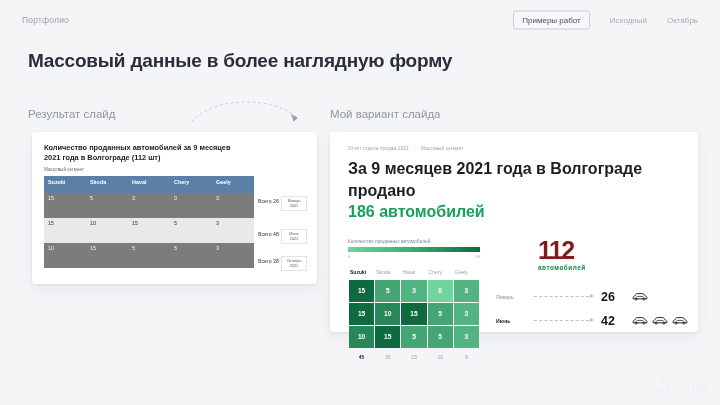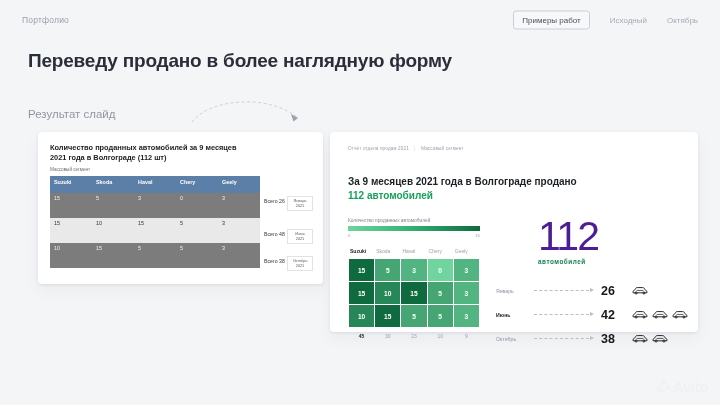--- a/index.html
+++ b/index.html
@@ -70,21 +70,21 @@
 
   
   .cards { position:relative; }
 
   .card {
     position:absolute;
     background:#ffffff;
     border-radius:4px;
     box-shadow:0 1px 3px rgba(40,45,60,.09), 0 6px 16px rgba(40,45,60,.05);
   }
-  .card-left  { left:38px;  top:0;  width:285px; height:152px; padding:11px 12px 17px 12px; }
+  .card-left  { left:32px;  top:0;  width:285px; height:152px; padding:11px 12px 17px 12px; }
   .card-right { left:330px; top:0;  width:368px; height:200px; padding:14px 18px 0 18px; }
 
   
   .ls-title {
     font-size:7.4px;
     font-weight:bold;
     color:#1d1d1d;
     line-height:1.35;
     width:190px;
   }
@@ -132,22 +132,22 @@
     left:214px;
     font-size:5.2px;
     color:#3a3a3a;
     white-space:nowrap;
   }
 
   
   .rs-crumb { font-size:4.6px; color:#9aa2ae; letter-spacing:.15px; }
   .rs-crumb .sep { color:#cdd2da; margin:0 4px; }
   .rs-h1 {
-    margin-top:24px;
-    font-size:10px;
+    margin-top:7px;
+    font-size:16px;
     font-weight:bold;
     color:#1c2024;
     line-height:1.35;
   }
   .rs-h1 .green { color:#18a05c; }
 
   .rs-body { display:flex; margin-top:16px; }
   .rs-col-left { width:140px; }
   .rs-col-right { margin-left:16px; flex:1; }
 
@@ -173,21 +173,21 @@
   }
   table.hm tfoot td {
     background:transparent !important;
     color:#9aa2ae; font-size:5px; font-weight:normal;
     height:13px; padding-top:3px;
   }
   table.hm tfoot td.on { color:#1c2024; font-weight:bold; }
 
   .big { text-align:left; padding-left:42px; }
   .big-num {
-    font-size:41px; font-weight:normal; color:#4c1d95;
+    font-size:25px; font-weight:bold; color:#7f1d1d;
     line-height:.92; letter-spacing:-1.6px;
   }
   .big-cap {
     font-size:6.4px; font-weight:bold; color:#16824c;
     letter-spacing:.5px; margin-top:2px;
   }
 
   .mrows { margin-top:14px; }
   .mrow { display:flex; align-items:center; height:24px; }
   .mname { width:38px; font-size:5.2px; color:#8e96a2; }
@@ -223,28 +223,29 @@
 
 <div class="topnav">
   <div class="brand">Портфолио</div>
   <div class="navlinks">
     <div class="navlink boxed">Примеры работ</div>
     <div class="navlink">Исходный</div>
     <div class="navlink">Октябрь</div>
   </div>
 </div>
 
-<h1 class="headline">Переведу продано в более наглядную форму</h1>
+<h1 class="headline">Массовый данные в более наглядную форму</h1>
 
 <div class="labels">
   <div class="seclabel left">Результат слайд</div>
   <svg class="arrow" width="120" height="34" viewBox="0 0 120 34">
     <path d="M4 30 C 22 6, 82 2, 110 26" fill="none" stroke="#ccd1d9" stroke-width="1" stroke-dasharray="3 2.5"></path>
     <path d="M110 26 l -7 -4 l 2.5 7.5 z" fill="#9aa1ad"></path>
   </svg>
+  <div class="seclabel right">Мой вариант слайда</div>
 </div>
 
 <div class="cards">
 
   <div class="card card-left">
     <div class="ls-title">Количество проданных автомобилей за 9 месяцев 2021 года в Волгограде (112 шт)</div>
     <div class="ls-sub">Массовый сегмент</div>
 
     <div class="ls-tablewrap">
       <table class="ls">
@@ -295,21 +296,21 @@
   <div class="card card-right">
 
     <div class="rs-crumb">
       <span>Отчёт отдела продаж 2021</span>
       <span class="sep">|</span>
       <span>Массовый сегмент</span>
     </div>
 
     <div class="rs-h1">
       <span>За 9 месяцев 2021 года в Волгограде продано</span><br>
-      <span class="green">112 автомобилей</span>
+      <span class="green">186 автомобилей</span>
     </div>
 
     <div class="rs-body">
 
       <div class="rs-col-left">
         <div class="legend-title">Количество проданных автомобилей</div>
         <div class="legend-bar"></div>
         <div class="legend-scale">
           <span>0</span>
           <span>15</span>
@@ -398,39 +399,20 @@
                   <path d="M6.4 5.9 L15.6 5.9" stroke="#1c2024" stroke-width="1"></path>
                 </svg>
                 <svg width="16" height="9" viewBox="0 0 22 12">
                   <path d="M1.5 9.2 L1.5 7.4 C1.5 6.6 2.2 6.2 3 6.0 L5.2 3.0 C5.6 2.4 6.3 2.0 7.2 2.0 L14.6 2.0 C15.5 2.0 16.2 2.4 16.7 3.0 L18.9 6.0 C19.7 6.2 20.5 6.6 20.5 7.4 L20.5 9.2 Z" fill="none" stroke="#1c2024" stroke-width="1.3" stroke-linejoin="round"></path>
                   <circle cx="5.6" cy="9.4" r="1.5" fill="none" stroke="#1c2024" stroke-width="1.2"></circle>
                   <circle cx="16.4" cy="9.4" r="1.5" fill="none" stroke="#1c2024" stroke-width="1.2"></circle>
                   <path d="M6.4 5.9 L15.6 5.9" stroke="#1c2024" stroke-width="1"></path>
                 </svg>
               </div>
             </div>
-            <div class="mrow">
-              <div class="mname">Октябрь</div>
-              <div class="mdash"></div>
-              <div class="mval">38</div>
-              <div class="mcars">
-                <svg width="16" height="9" viewBox="0 0 22 12">
-                  <path d="M1.5 9.2 L1.5 7.4 C1.5 6.6 2.2 6.2 3 6.0 L5.2 3.0 C5.6 2.4 6.3 2.0 7.2 2.0 L14.6 2.0 C15.5 2.0 16.2 2.4 16.7 3.0 L18.9 6.0 C19.7 6.2 20.5 6.6 20.5 7.4 L20.5 9.2 Z" fill="none" stroke="#1c2024" stroke-width="1.3" stroke-linejoin="round"></path>
-                  <circle cx="5.6" cy="9.4" r="1.5" fill="none" stroke="#1c2024" stroke-width="1.2"></circle>
-                  <circle cx="16.4" cy="9.4" r="1.5" fill="none" stroke="#1c2024" stroke-width="1.2"></circle>
-                  <path d="M6.4 5.9 L15.6 5.9" stroke="#1c2024" stroke-width="1"></path>
-                </svg>
-                <svg width="16" height="9" viewBox="0 0 22 12">
-                  <path d="M1.5 9.2 L1.5 7.4 C1.5 6.6 2.2 6.2 3 6.0 L5.2 3.0 C5.6 2.4 6.3 2.0 7.2 2.0 L14.6 2.0 C15.5 2.0 16.2 2.4 16.7 3.0 L18.9 6.0 C19.7 6.2 20.5 6.6 20.5 7.4 L20.5 9.2 Z" fill="none" stroke="#1c2024" stroke-width="1.3" stroke-linejoin="round"></path>
-                  <circle cx="5.6" cy="9.4" r="1.5" fill="none" stroke="#1c2024" stroke-width="1.2"></circle>
-                  <circle cx="16.4" cy="9.4" r="1.5" fill="none" stroke="#1c2024" stroke-width="1.2"></circle>
-                  <path d="M6.4 5.9 L15.6 5.9" stroke="#1c2024" stroke-width="1"></path>
-                </svg>
-              </div>
-            </div>
           </div>
       </div>
     </div>
   </div>
 </div>
 
 <div class="avito">
   <div class="avito-mark">
     <i style="width:6px;height:6px;left:0;top:6px"></i>
     <i style="width:4.5px;height:4.5px;left:5px;top:0.5px"></i>

